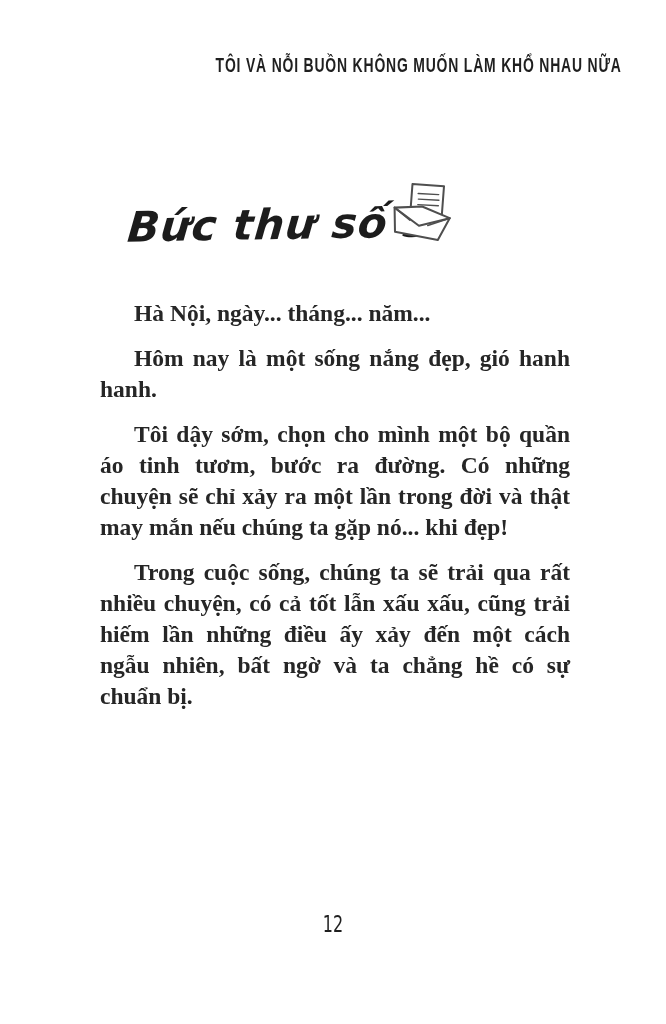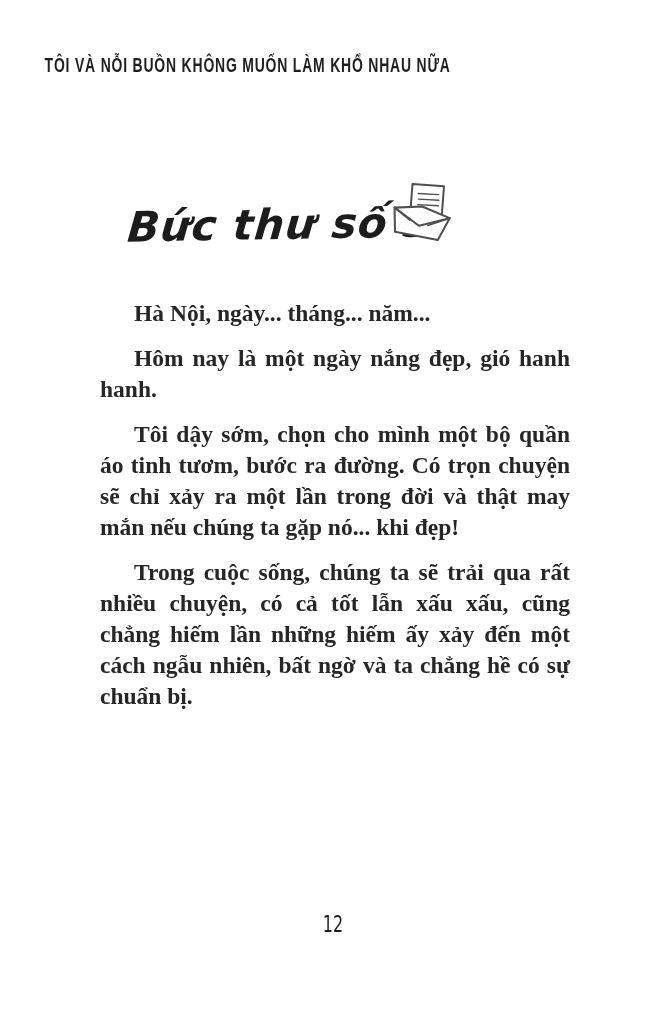--- a/index.html
+++ b/index.html
@@ -16,21 +16,21 @@
     overflow: hidden;
     font-family: "Liberation Serif", serif;
   }
 
   
   .running-head {
     position: absolute;
     top: 54px;
     left: 0;
     width: 666px;
-    text-align: left;
+    text-align: right;
     color: #1f1f1f;
   }
   .running-head .rh-text {
     display: inline-block;
     font-family: "Liberation Sans", sans-serif;
     font-size: 17px;
     font-weight: 700;
     letter-spacing: 1px;
     transform: scale(0.82, 1.18);
     transform-origin: center top;
@@ -125,20 +125,20 @@
           <path d="M11 49 L45 39 L83 45 L75 76 L19 79 Z" fill="#ffffff"></path>
           <path d="M11 49 L47 64 L83 45" fill="none"></path>
           <path d="M11 49 L34 60 M83 45 L58 61" fill="none" stroke-width="2"></path>
         </g>
       </svg>
     </span>
   </div>
 
   <div class="body-text">
     <p>Hà Nội, ngày... tháng... năm...</p>
-    <p>Hôm nay là một ngày nắng đẹp, gió hanh hanh.</p>
-    <p>Tôi dậy sớm, chọn cho mình một bộ quần áo tinh tươm, bước ra đường. Có trọn chuyện sẽ chỉ xảy ra một lần trong đời và thật may mắn nếu chúng ta gặp nó... khi đẹp!</p>
-    <p>Trong cuộc sống, chúng ta sẽ trải qua rất nhiều chuyện, có cả tốt lẫn xấu xấu, cũng chẳng hiếm lần những hiếm ấy xảy đến một cách ngẫu nhiên, bất ngờ và ta chẳng hề có sự chuẩn bị.</p>
+    <p>Hôm nay là một sống nắng đẹp, gió hanh hanh.</p>
+    <p>Tôi dậy sớm, chọn cho mình một bộ quần áo tinh tươm, bước ra đường. Có những chuyện sẽ chỉ xảy ra một lần trong đời và thật may mắn nếu chúng ta gặp nó... khi đẹp!</p>
+    <p>Trong cuộc sống, chúng ta sẽ trải qua rất nhiều chuyện, có cả tốt lẫn xấu xấu, cũng trải hiếm lần những điều ấy xảy đến một cách ngẫu nhiên, bất ngờ và ta chẳng hề có sự chuẩn bị.</p>
   </div>
 
   <div class="page-number">12</div>
 
 </div>
 
 </body></html>

